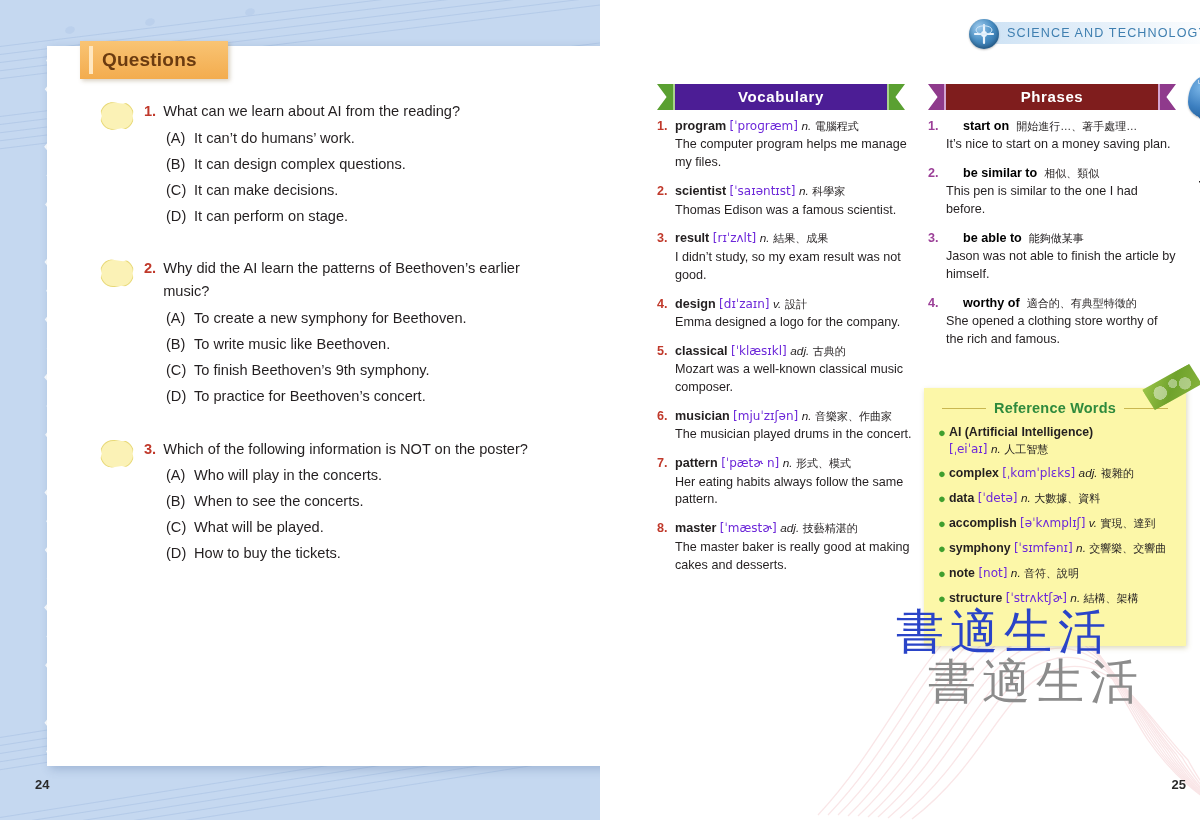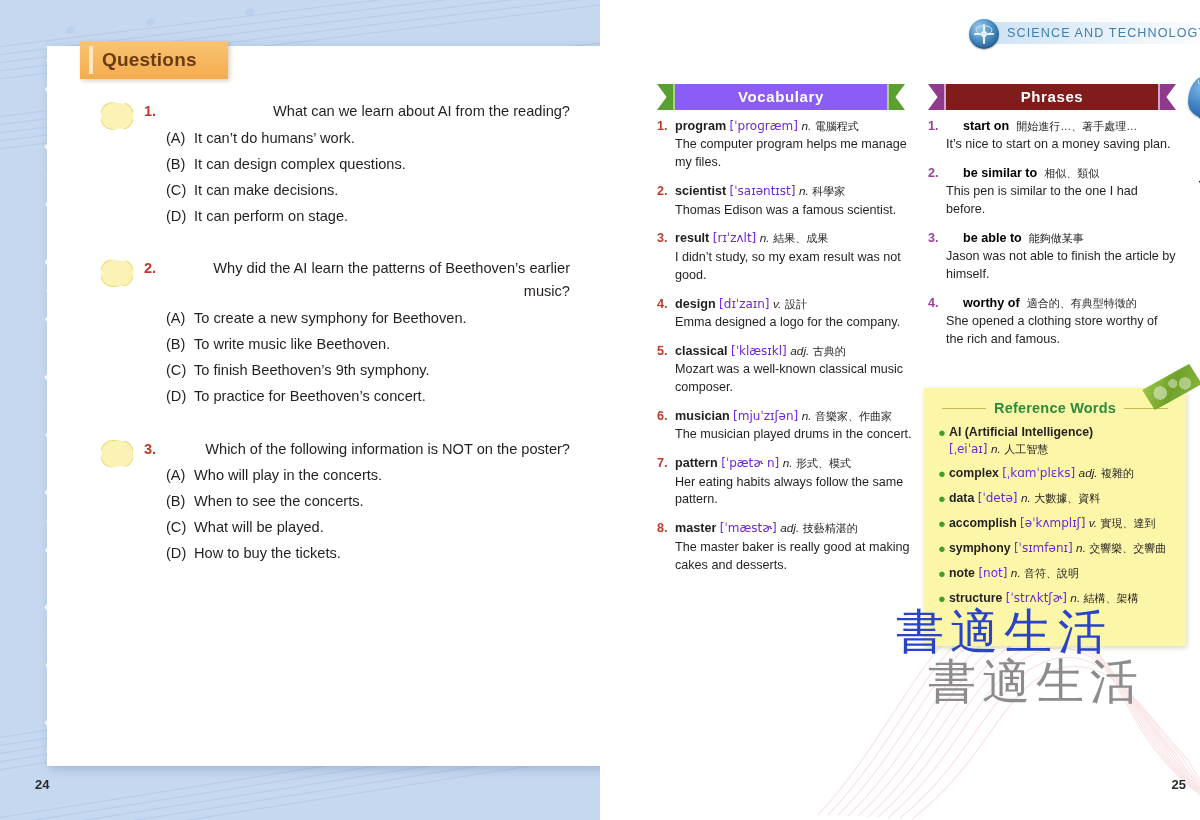--- a/index.html
+++ b/index.html
@@ -61,21 +61,21 @@
     background: #fbf2b6;
     border: 1px solid #e8d978;
     border-radius: 46% 46% 46% 46% / 60% 60% 60% 60%;
     clip-path: polygon(10% 6%, 32% 0%, 68% 6%, 90% 0%, 100% 22%, 96% 50%,
                        100% 80%, 88% 100%, 64% 94%, 34% 100%, 10% 94%,
                        0% 74%, 5% 50%, 0% 22%);
   }
   .q-text { margin-left: 44px; }
   .q-head { display: flex; font-size: 14.6px; color: #231f20; line-height: 1.55; }
   .q-num { color: #c0392b; font-weight: bold; margin-right: 7px; flex: 0 0 auto; }
-  .q-stem { flex: 1 1 auto; text-align: right; }
+  .q-stem { flex: 1 1 auto; }
   .q-opts { margin-left: 22px; margin-top: 3px; }
   .q-opt { display: flex; font-size: 14.6px; color: #231f20; line-height: 1.78; }
   .q-opt .lbl { flex: 0 0 28px; }
   .pg-num-left {
     position: absolute; left: 35px; bottom: 28px;
     font-size: 13px; font-weight: bold; color: #2a2a2a;
   }
 
   
   .right-page {
@@ -138,21 +138,21 @@
   }
   .ribbon .rib-mid {
     flex: 1 1 auto; height: 26px;
     display:flex; align-items:center; justify-content:center;
     color:#fff; font-weight:bold; font-size:15px; letter-spacing:.6px;
   }
   .ribbon .rib-mid span { position: relative; top:-1px; }
 
   .vocab-ribbon { left: 29px; top: 84px; width: 248px; }
   .vocab-ribbon .rib-left, .vocab-ribbon .rib-right { background:#5aa031; }
-  .vocab-ribbon .rib-mid { background:#8b5cf6; border-left:2px solid #a9d28c; border-right:2px solid #a9d28c; }
+  .vocab-ribbon .rib-mid { background:#4c1d95; border-left:2px solid #a9d28c; border-right:2px solid #a9d28c; }
   .phrase-ribbon { left: 300px; top: 84px; width: 248px; }
   .phrase-ribbon .rib-left, .phrase-ribbon .rib-right { background:#8f3a8c; }
   .phrase-ribbon .rib-mid { background:#7f1d1d; border-left:2px solid #d4a4d1; border-right:2px solid #d4a4d1; }
 
   
   .vocab-col { position: absolute; left: 29px; top: 117px; width: 258px; }
   .phrase-col { position: absolute; left: 300px; top: 117px; width: 250px; }
   .entry { display: flex; margin-bottom: 10px; }
   .entry .e-num { flex: 0 0 18px; font-size: 12.6px; font-weight: bold; line-height: 1.45; }
   .vocab-col .e-num { color: #c0392b; }

